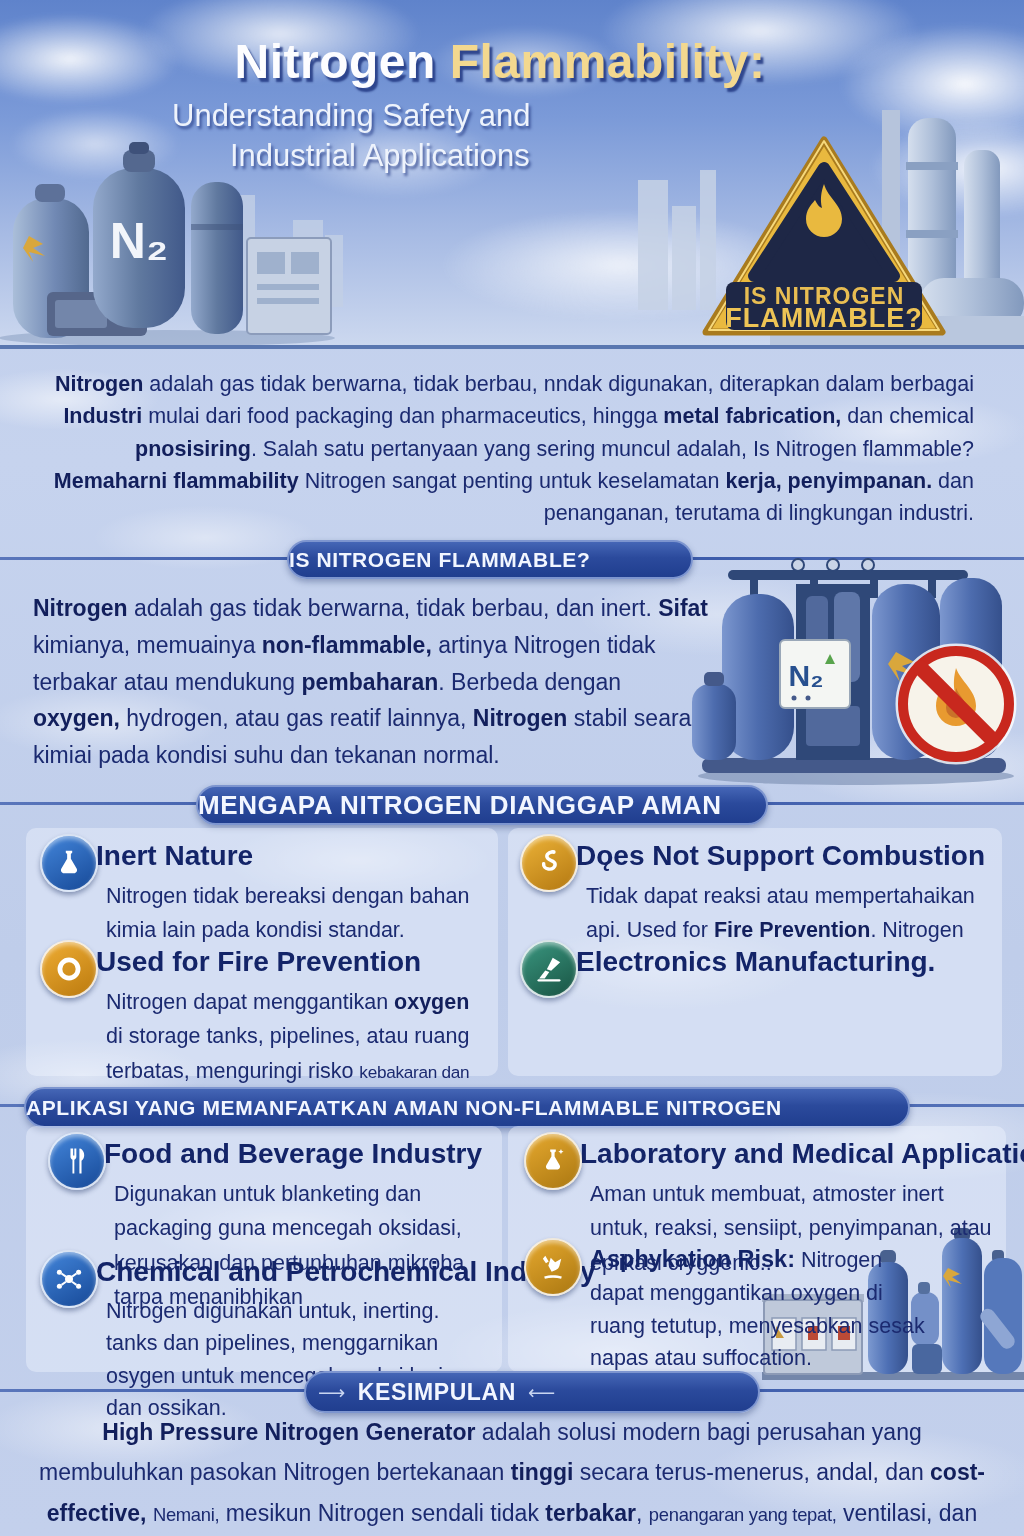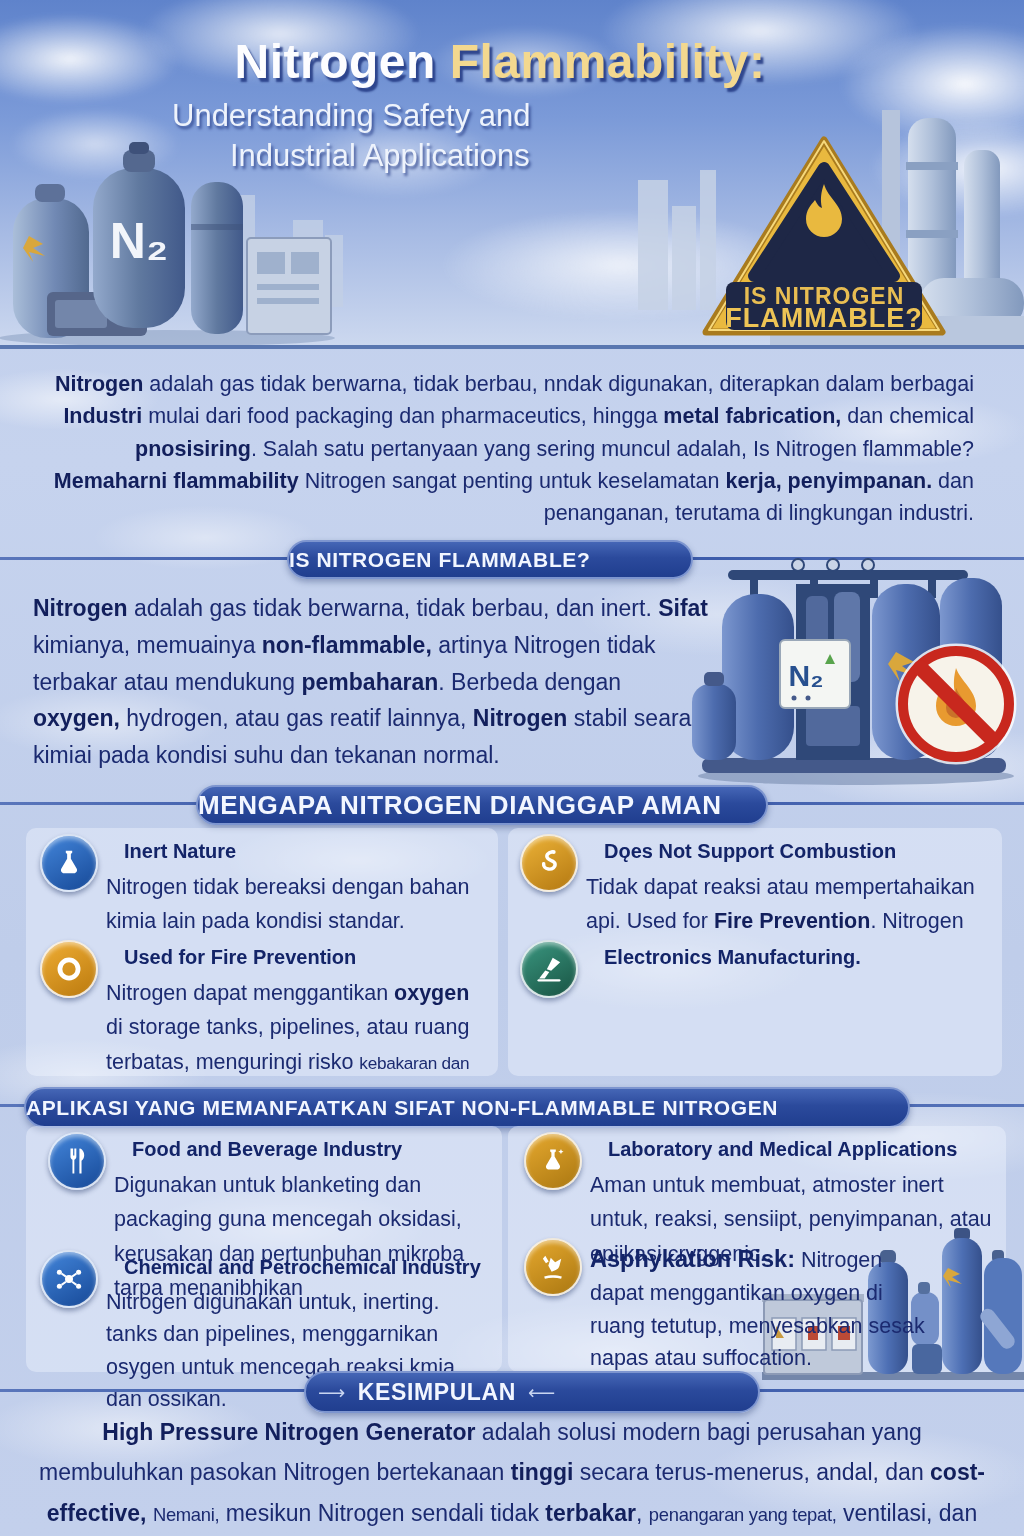--- a/index.html
+++ b/index.html
@@ -58,21 +58,21 @@
   .p2{left:196px;top:785px;width:568px;height:36px;font-size:26px;}
   .p3{left:24px;top:1087px;width:882px;height:37px;font-size:21px;}
   .p4{left:304px;top:1371px;width:452px;height:38px;font-size:23px;}
   
   .card{position:absolute;background:rgba(240,246,254,.42);border-radius:10px;}
   .feat{position:absolute;}
   .badge{position:absolute;left:0;top:2px;width:54px;height:54px;border-radius:50%;
          border:2px solid rgba(250,252,255,.85);display:flex;align-items:center;justify-content:center;
          box-shadow:0 3px 5px rgba(20,40,90,.4), inset 0 3px 4px rgba(255,255,255,.45);}
   .badge svg{width:32px;height:32px;}
-  .ftitle{margin-left:84px;padding-top:8px;font-size:20px;font-weight:800;color:#132468;white-space:nowrap;}
+  .ftitle{margin-left:56px;padding-top:8px;font-size:28px;font-weight:800;color:#132468;white-space:nowrap;}
   .fdesc{margin-left:66px;margin-top:7px;font-size:21.5px;line-height:1.6;}
   .inline-item .fdesc{margin-top:0;padding-top:6px;}
   .inline-item .ititle{font-weight:800;color:#132468;font-size:23.5px;}
 </style>
 </head>
 <body>
 
 <div class="page">
   <div class="cloudtex"></div>
 
@@ -260,21 +260,21 @@
         <svg viewBox="0 0 24 24">
           <path fill="#fff" d="M14.8 3.6l5.6 3.4-6.8 6.4-3.2-1.2 4.4-8.6zM9.2 13.2l3 1.1-3.4 4.9H4.6l4.6-6z"></path>
           <rect x="3.4" y="19.6" width="17.2" height="1.8" rx=".9" fill="#fff"></rect>
         </svg>
       </span>
     <div class="ftitle">Electronics Manufacturing.</div>
   </div>
 
   <div class="pline" style="top:1104px"></div>
   <div class="pill p3">
-      <span>APLIKASI YANG MEMANFAATKAN SIFAT NON-FLAMMABLE NITROGEN</span>
+      <span>APLIKASI YANG MEMANFAATKAN AMAN NON-FLAMMABLE NITROGEN</span>
     </div>
 
   <div class="card" style="left:26px;top:1126px;width:476px;height:246px"></div>
   <div class="card" style="left:508px;top:1126px;width:498px;height:246px"></div>
 
   <svg style="position:absolute;left:762px;top:1228px" width="262" height="152" viewBox="0 0 262 152">
     <defs>
       <linearGradient id="cb1" x1="0" y1="0" x2="1" y2="0">
         <stop offset="0" stop-color="#7c99d0"></stop>
           <stop offset=".5" stop-color="#4d6fb4"></stop>

